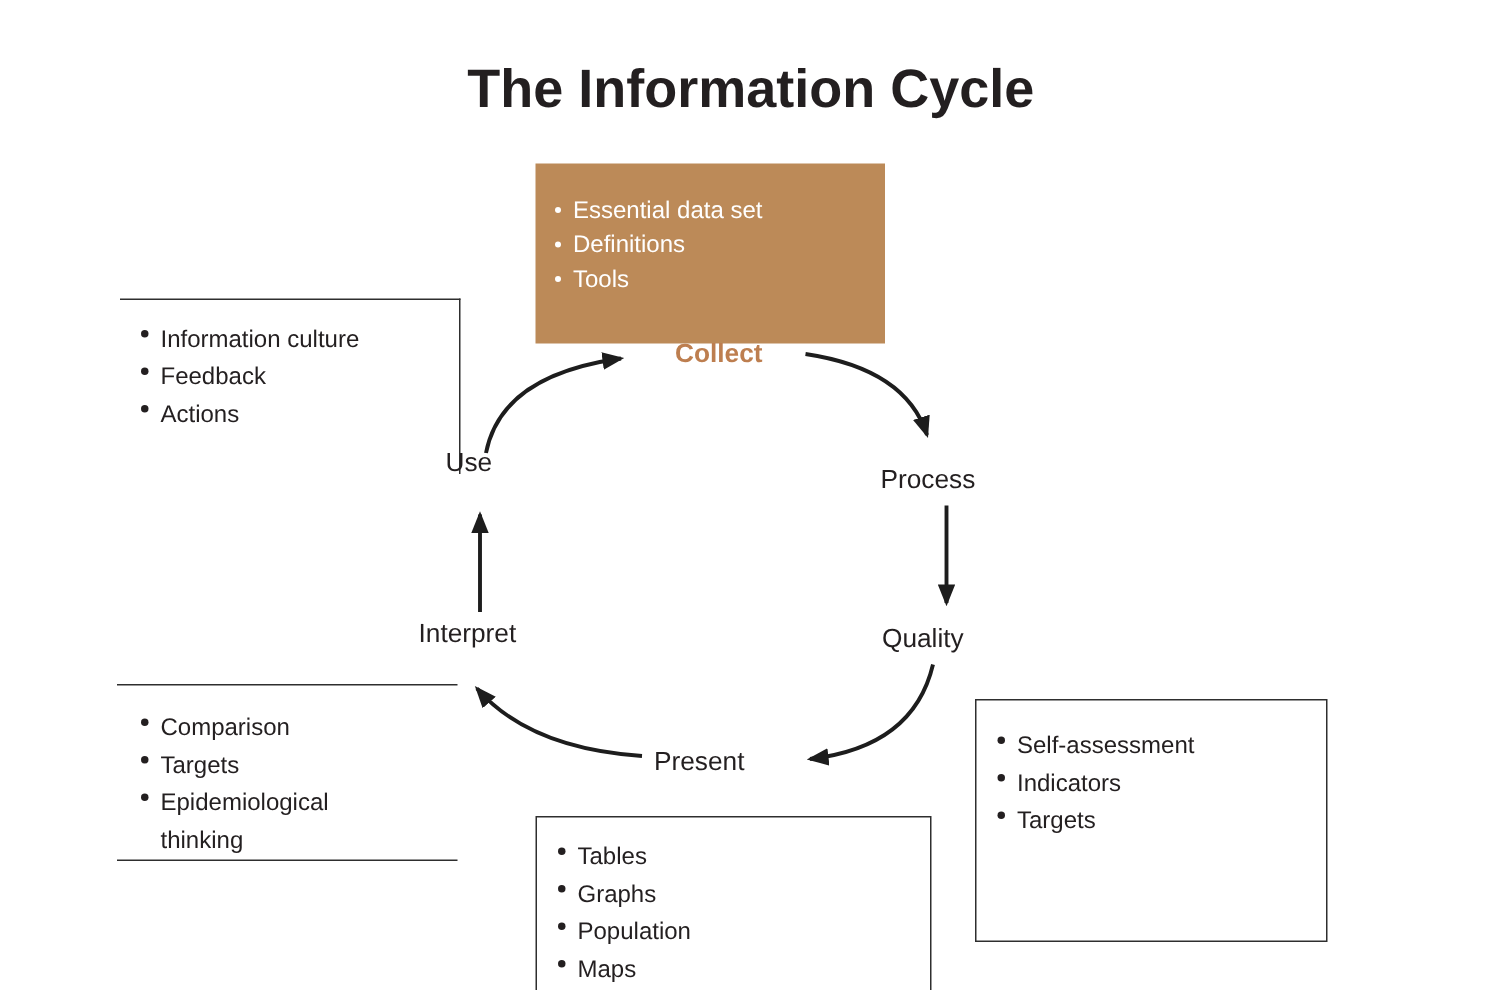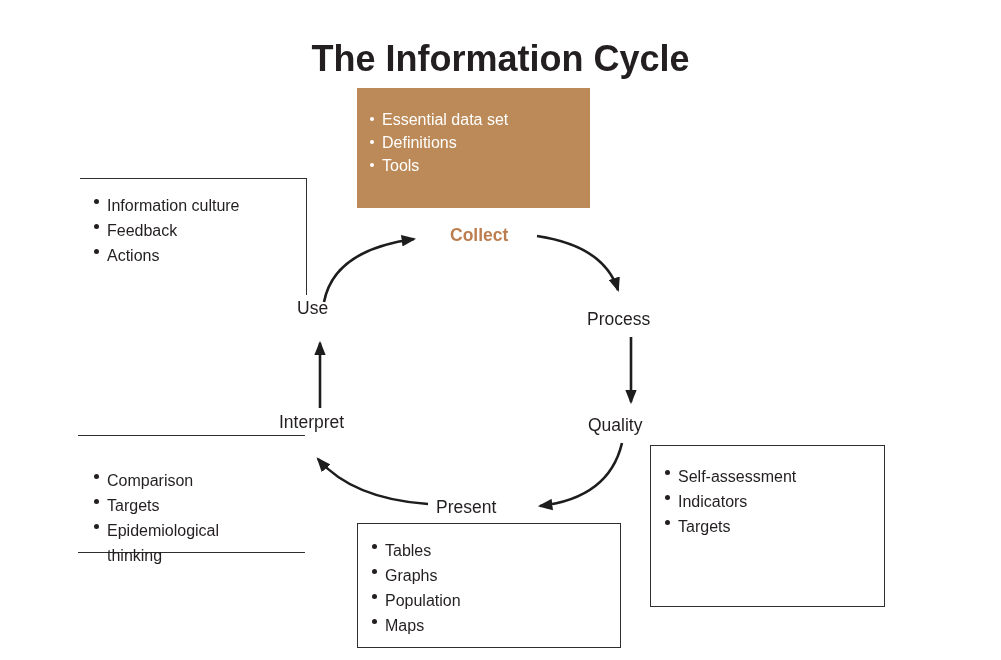--- a/index.html
+++ b/index.html
@@ -12,39 +12,39 @@
   .page{
     position:relative;width:1001px;height:660px;background:#ffffff;
     font-family:"Liberation Sans","DejaVu Sans",sans-serif;
     color:var(--ink);overflow:hidden;
   }
   .title{
     position:absolute;left:0;top:22px;width:100%;text-align:center;
     font-size:36px;font-weight:bold;letter-spacing:0px;color:var(--ink);margin-top:16px;
   }
   
-  .callout{position:absolute;box-sizing:border-box;}
+  .callout{position:absolute;box-sizing:border-box;margin-top:21px;}
   .co-collect{
     left:357px;top:88px;width:233px;height:120px;
     background:var(--accent-brown);color:#ffffff;
     padding:20px 10px 0 13px;
   }
   .co-use{
     left:80px;top:178px;width:227px;height:117px;
     border-top:1.5px solid var(--line);border-right:1.5px solid var(--line);
     padding:14px 0 0 14px;
   }
   .co-process{
     left:655px;top:186px;width:230px;height:80px;
     padding:2px 0 0 0;
   }
   .co-interpret{
     left:78px;top:435px;width:227px;height:118px;
     border-top:1.5px solid var(--line);border-bottom:1.5px solid var(--line);
-    padding:32px 0 0 16px;
+    padding:16px 0 0 16px;
   }
   .co-analyse{
     left:650px;top:445px;width:235px;height:162px;
     border:1.5px solid var(--line);
     padding:18px 0 0 14px;
   }
   .co-present{
     left:357px;top:523px;width:264px;height:125px;
     border:1.5px solid var(--line);
     padding:14px 0 0 14px;

